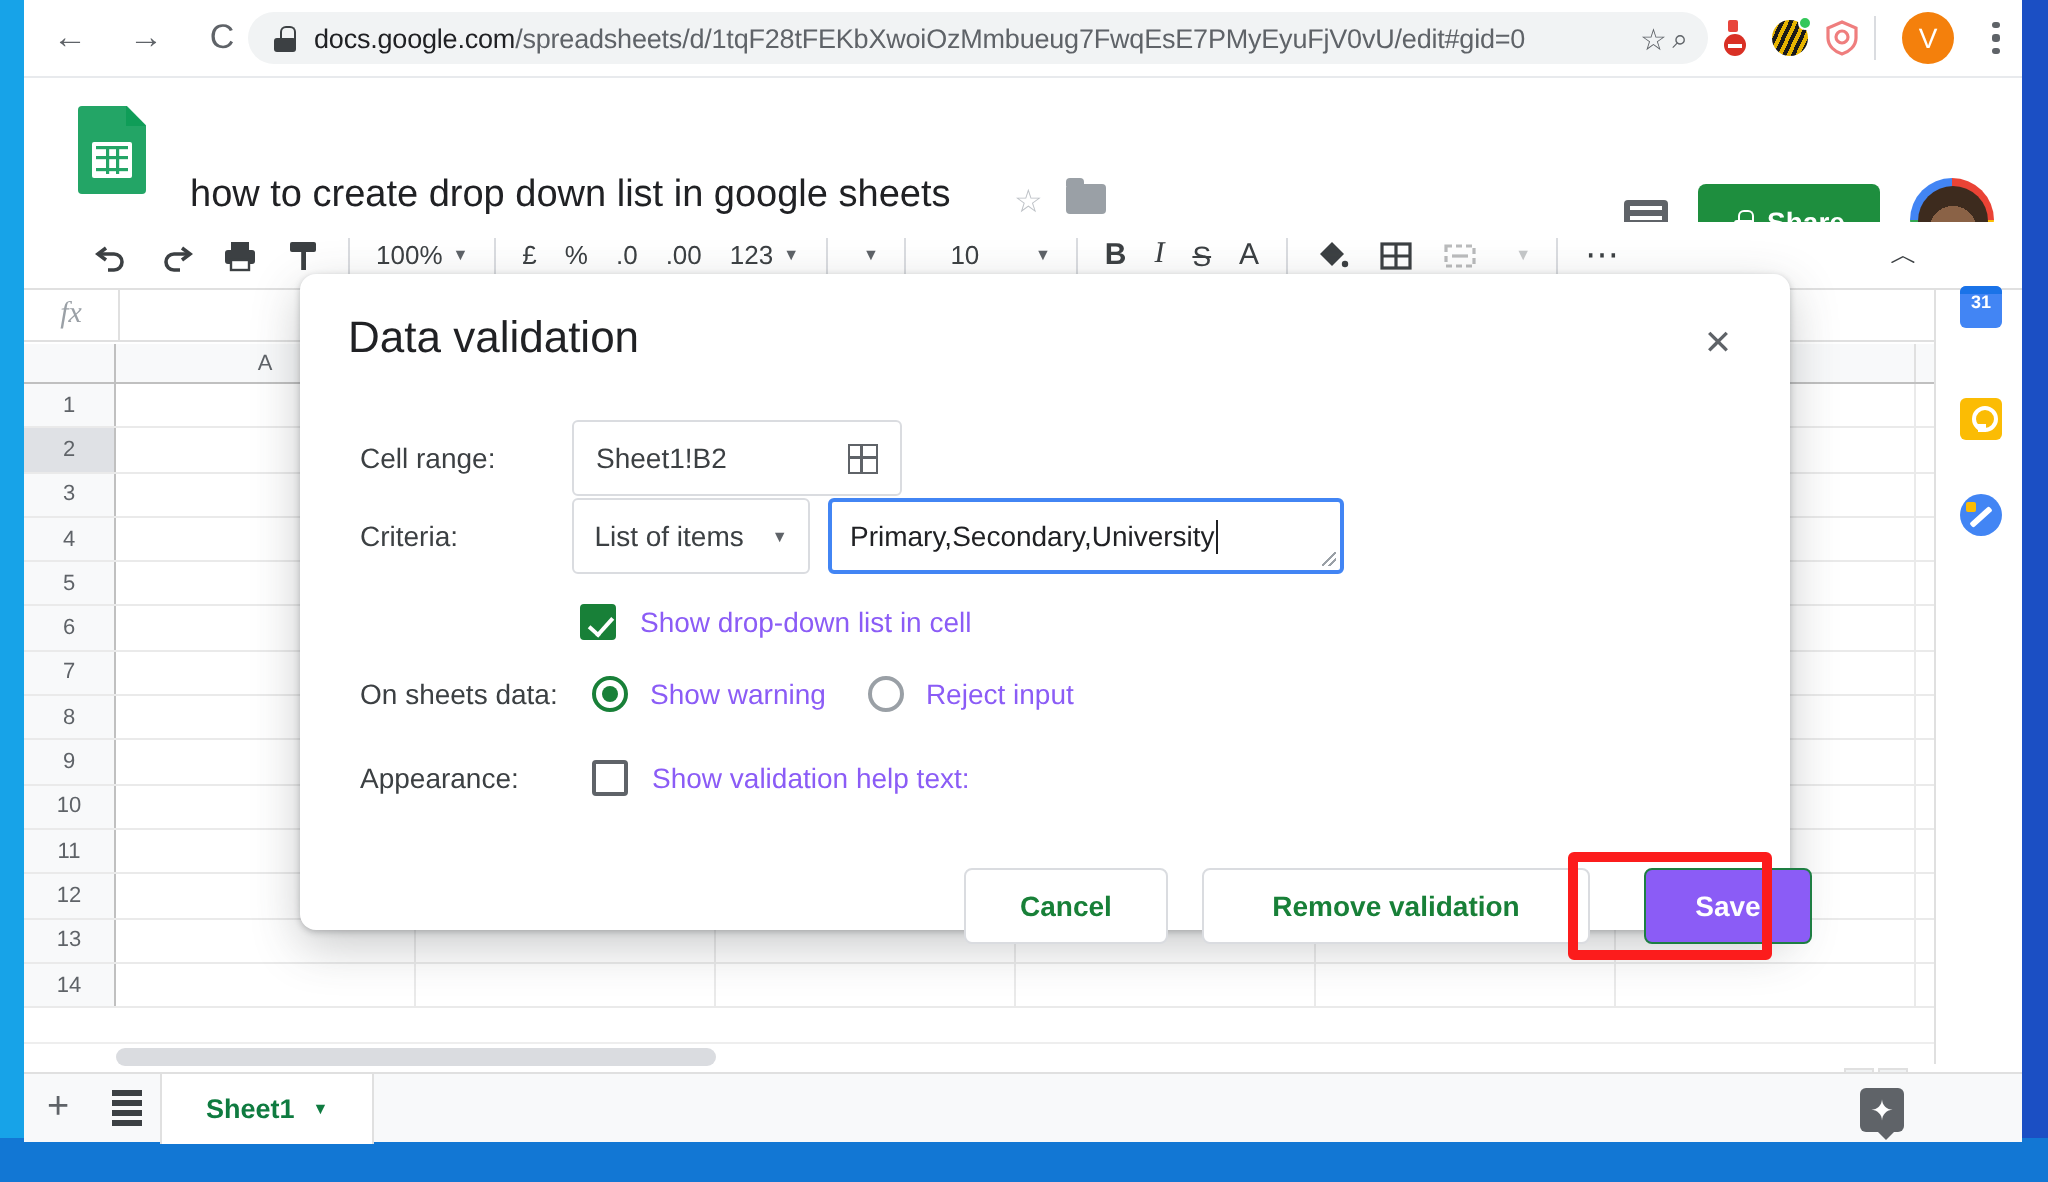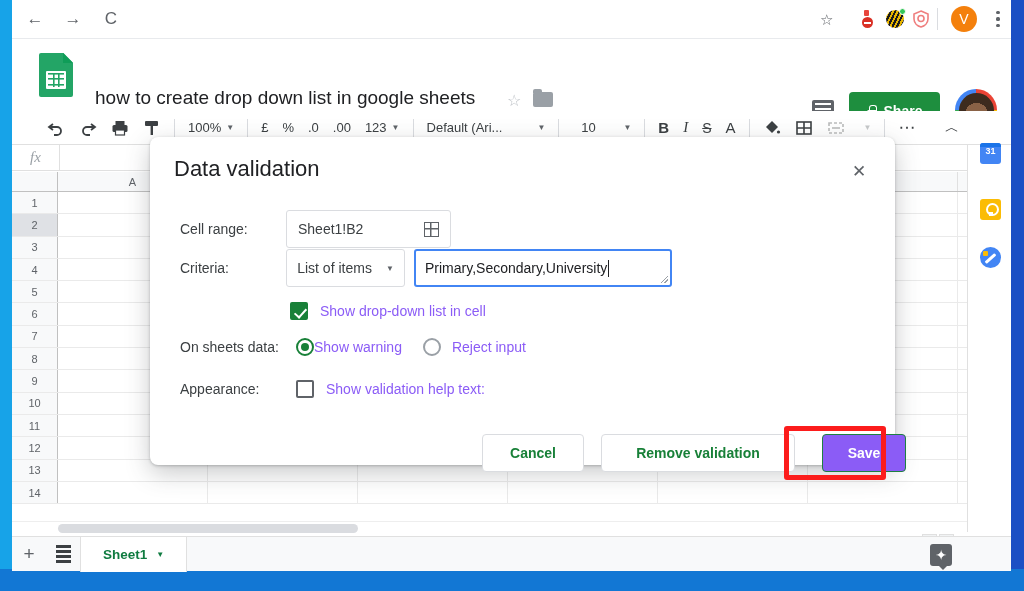--- a/index.html
+++ b/index.html
@@ -232,20 +232,25 @@
   <div class="blue-right"></div>
   <div class="blue-bottom"></div>
 
   <div class="browser">
 
     <div class="chrome-bar">
       <div class="nav-btn">←</div>
       <div class="nav-btn">→</div>
       <div class="nav-btn">C</div>
 
+      <div class="omnibox">
+        <span class="lock"></span>
+        <span class="url"><span class="dom">docs.google.com</span><span>/spreadsheets/d/1tqF28tFEKbXwoiOzMmbueug7FwqEsE7PMyEyuFjV0vU/edit#gid=0</span></span>
+        <span class="omni-icon">⌕</span>
+      </div>
       <div class="star">☆</div>
 
       <div class="ext ext-a">
           <i class="e1"></i>
           <i class="e2"></i>
         </div>
       <div class="ext ext-b">
           <i class="dot"></i>
         </div>
       <div class="ext ext-c">
@@ -333,23 +338,20 @@
       <div class="tb-div"></div>
       <div class="tb">£</div>
       <div class="tb">%</div>
       <div class="tb">.0</div>
       <div class="tb">.00</div>
       <div class="tb">
         <span>123</span>
         <span class="caret">▼</span>
       </div>
       <div class="tb-div"></div>
-      <div class="tb" style="width:106px; justify-content:flex-start">
-        <span>Default (Ari...</span>
-      </div>
       <div class="tb">
           <span class="caret">▼</span>
         </div>
       <div class="tb-div"></div>
       <div class="tb" style="width:46px">
         <span>10</span>
       </div>
       <div class="tb">
           <span class="caret">▼</span>
         </div>
@@ -593,21 +595,21 @@
       </div>
 
       <div class="row" style="top:165px; left:140px;">
         <span class="cbx on"></span>
         <span class="opt-txt" style="margin-left:12px">Show drop-down list in cell</span>
       </div>
 
       <div class="row" style="top:201px;">
         <span class="lbl" style="width:116px">On sheets data:</span>
         <span class="rdo on"></span>
-        <span class="opt-txt" style="">Show warning</span>
+        <span class="opt-txt" style="margin-left:11px">Show warning</span>
         <span class="rdo" style="margin-left:21px"></span>
         <span class="opt-txt" style="margin-left:11px">Reject input</span>
       </div>
 
       <div class="row" style="top:243px;">
         <span class="lbl" style="width:116px">Appearance:</span>
         <span class="cbx"></span>
         <span class="opt-txt" style="margin-left:12px">Show validation help text:</span>
       </div>
 

